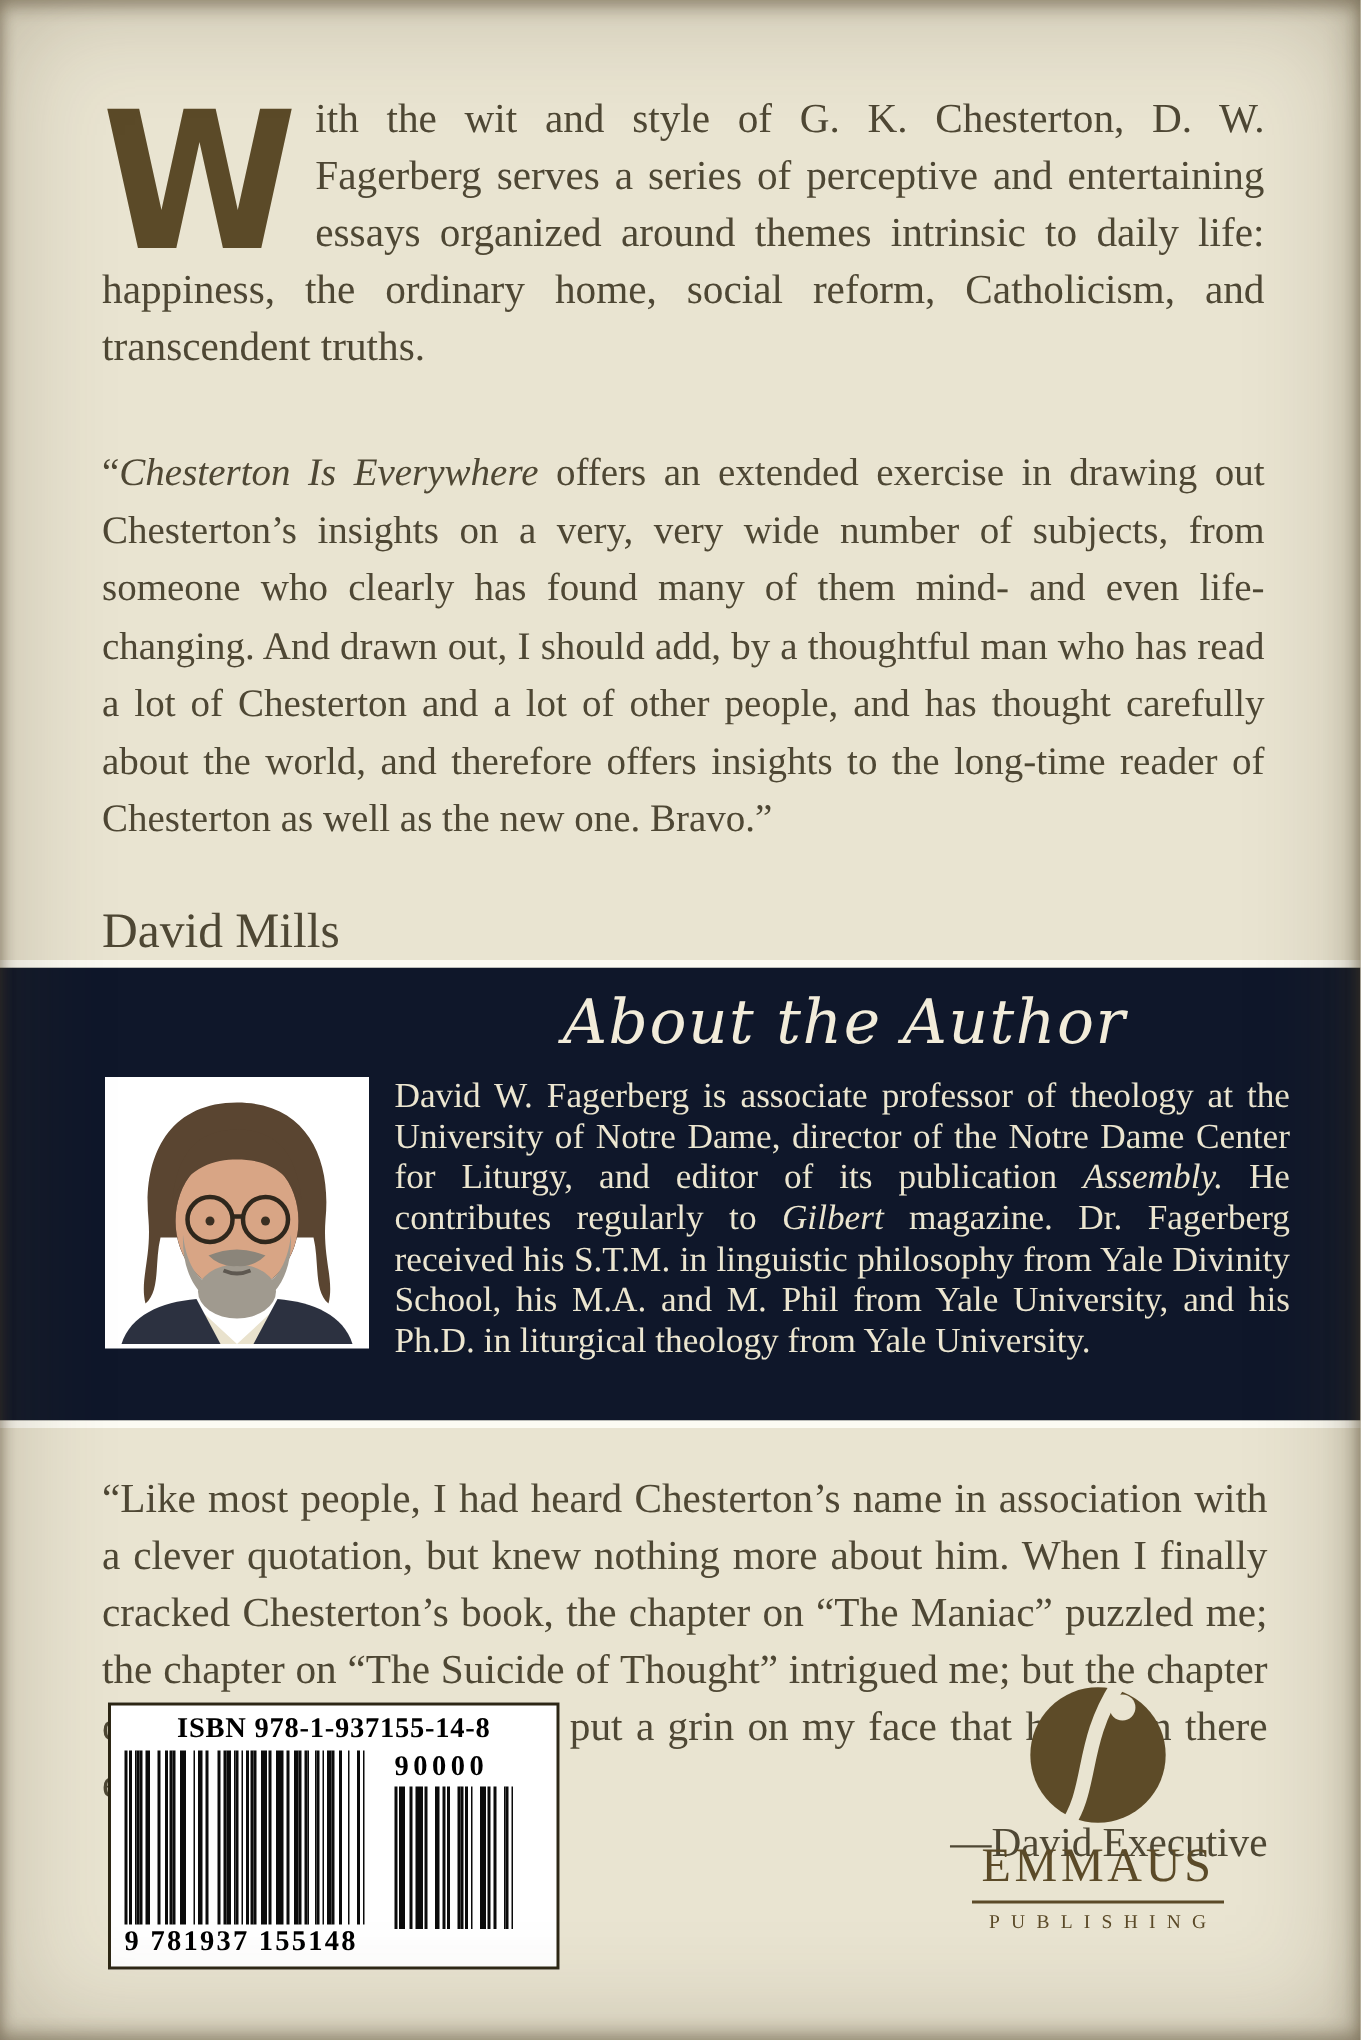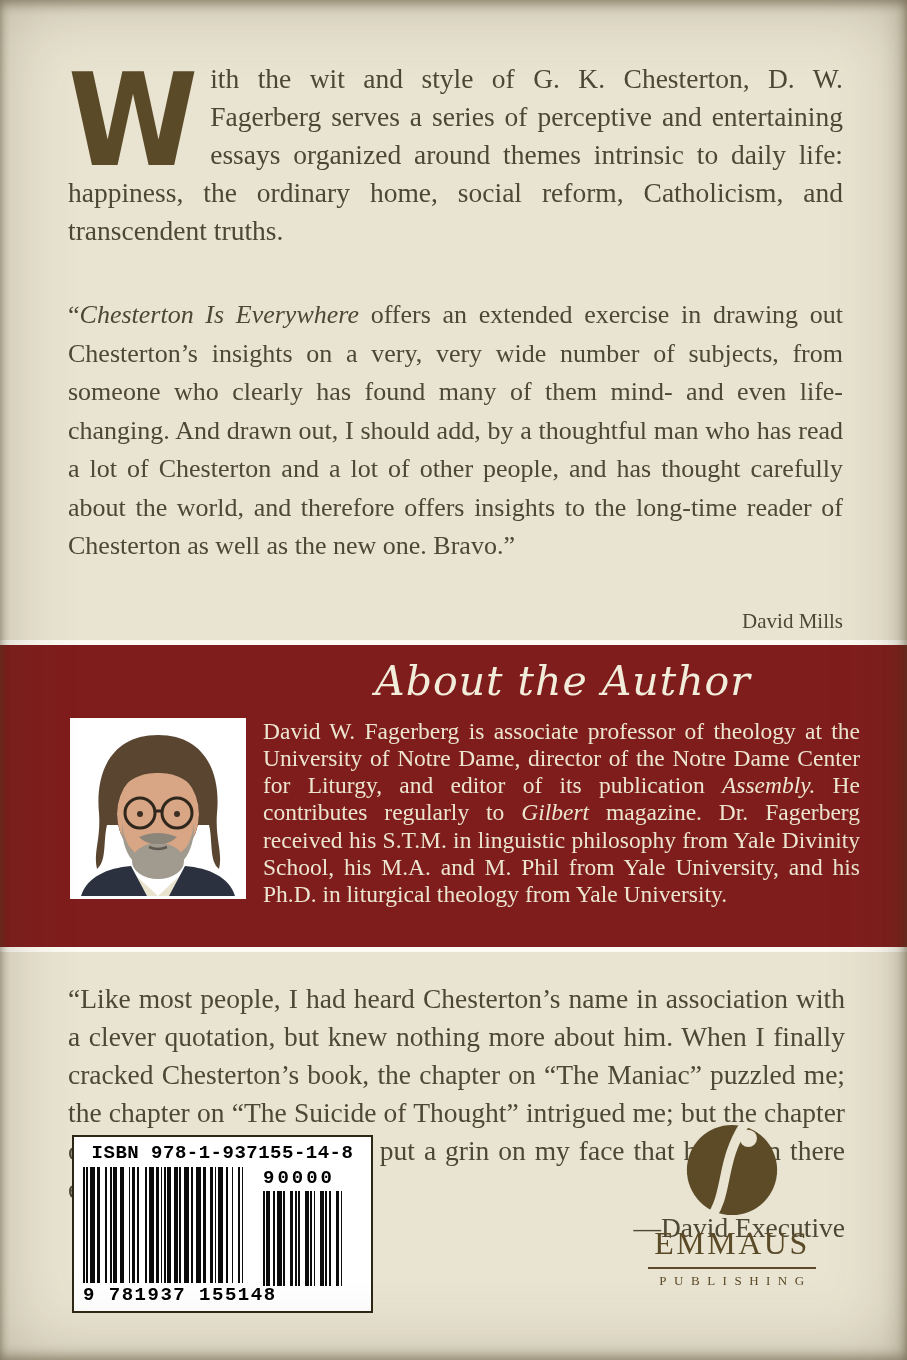--- a/index.html
+++ b/index.html
@@ -42,30 +42,30 @@
     transform:scaleY(1.08);
     transform-origin:top left;
   }
   .review-quote {
     margin-top:46px;
     font-size:26px; line-height:38.5px;
     text-align:justify;
   }
   .attribution {
     margin-top:37px;
-    text-align:right;
-    font-size:21px; line-height:37px;
+    text-align:left;
+    font-size:33px; line-height:37px;
   }
 
   
   .divider { height:5px; background:#fcfbf3; position:relative; z-index:5; }
 
   
   .band {
-    background:#7f1d1d;
+    background:#0f172a;
     height:302px;
     padding:10px 47px 0 70px;
     color:#ece6d0;
   }
   .about-heading {
     position:relative; left:98px;
     text-align:center;
     font-family:"DejaVu Serif", serif;
     font-style:italic;
     font-weight:normal;
@@ -103,21 +103,21 @@
   
   .barcode-box {
     position:absolute;
     left:72px; top:1135px;
     width:301px; height:178px;
     background:#ffffff;
     border:2px solid #2d2715;
     padding:5px 9px 4px 9px;
     z-index:10;
     color:#000;
-    font-family:Liberation Mono, monospace;
+    font-family:Liberation Serif, serif;
   }
   .isbn-label {
     font-size:19px; font-weight:bold;
     letter-spacing:0.5px;
     text-align:center;
     white-space:nowrap;
   }
   .bars-row { display:flex; margin-top:3px; }
   .bars { font-size:0; white-space:nowrap; }
   .bc-module { display:inline-block; width:1.7px; height:100%; }

